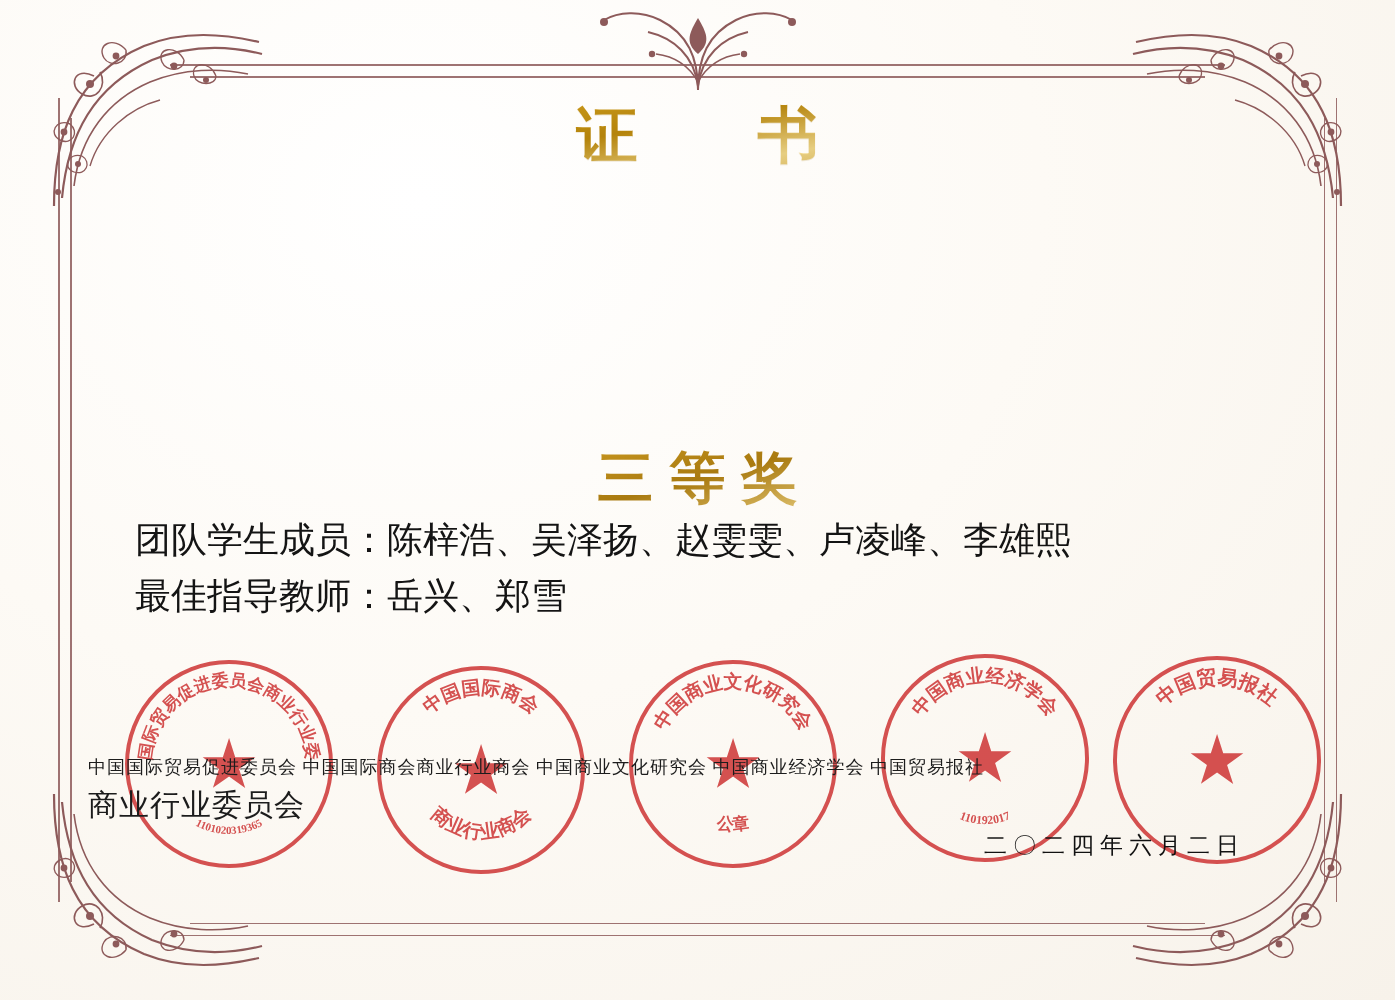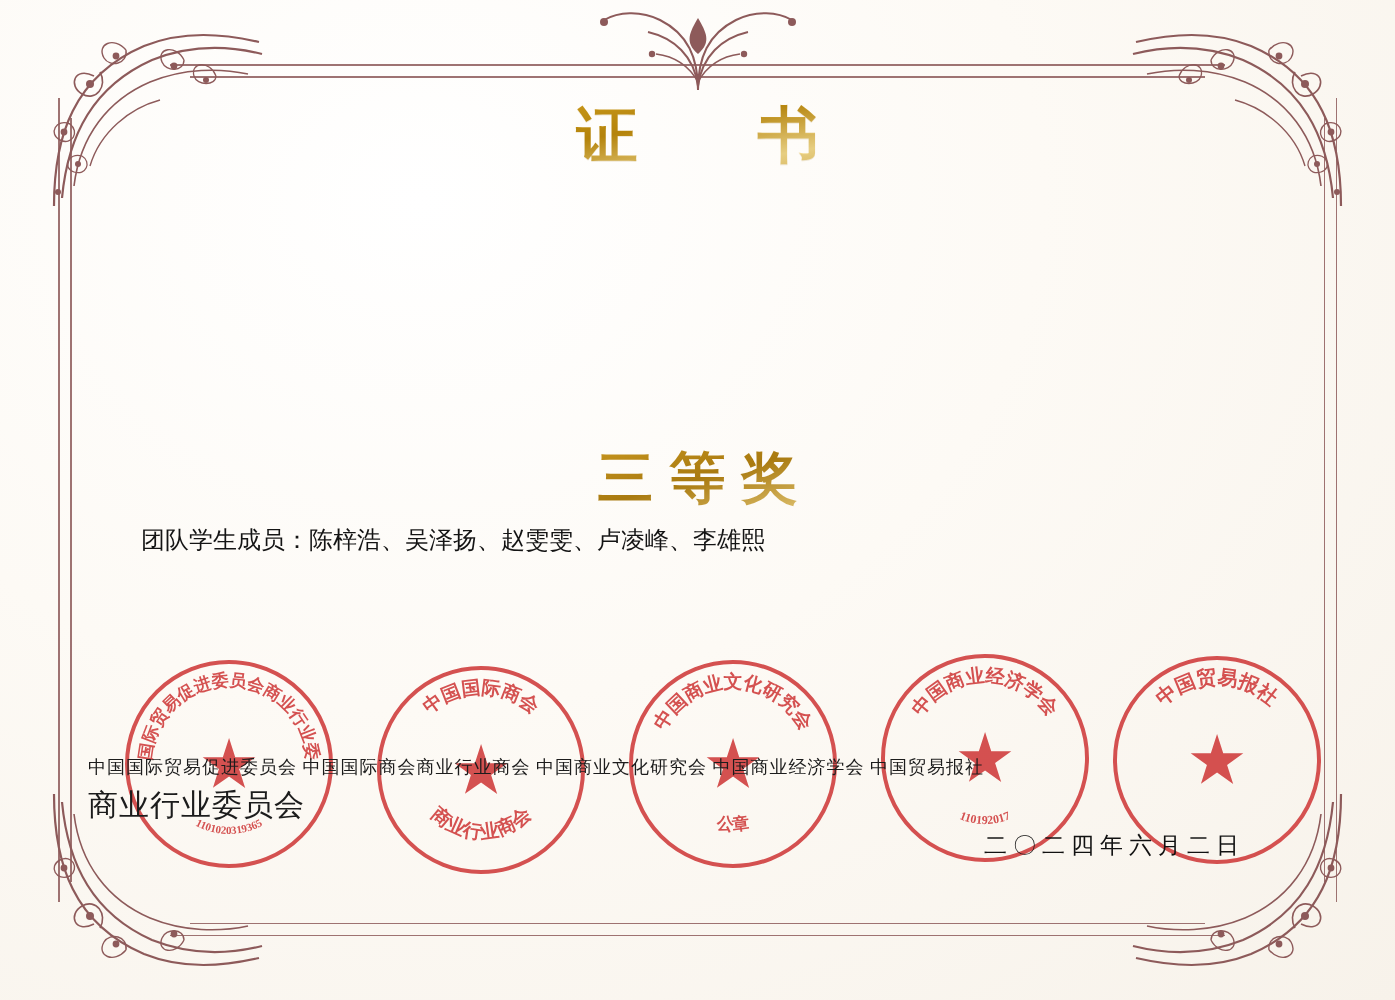--- a/index.html
+++ b/index.html
@@ -88,22 +88,22 @@
     font-weight:700;
     letter-spacing:16px;
     text-indent:16px;
     font-family:"DejaVu Serif","Liberation Serif",serif;
     background:linear-gradient(165deg,#f6e2a3 0%,#d5a225 30%,#a97a10 50%,#f0d88d 68%,#c08f22 88%,#e5bf63 100%);
     -webkit-background-clip:text;background-clip:text;
     color:transparent;margin-top:11px;-webkit-text-fill-color:transparent;
   }
 
   .members{
-    position:absolute;left:141px;top:512px;
-    font-size:24px;line-height:56px;color:#141414;
+    position:absolute;left:135px;top:512px;
+    font-size:36px;line-height:56px;color:#141414;
   }
   .members .line{white-space:nowrap;}
 
   
   .seals{
     position:absolute;left:95px;right:60px;top:660px;height:210px;
   }
   .seal{
     position:absolute;
     width:200px;height:200px;
@@ -273,20 +273,23 @@
 
   <div class="title">证书</div>
 
 
   <div class="award">三等奖</div>
 
   <div class="members">
     <div class="line">
       <span>团队学生成员：</span><span>陈梓浩、吴泽扬、赵雯雯、卢凌峰、李雄熙</span>
     </div>
+    <div class="line">
+      <span>最佳指导教师：</span><span>岳兴、郑雪</span>
+    </div>
   </div>
 
   <div class="seals">
 
     <div class="seal s1">
       <svg viewBox="0 0 200 200">
         <defs>
             <path id="arc1" d="M22,100 a78,78 0 1,1 156,0"></path>
             <path id="arcb1" d="M30,100 a70,70 0 0,0 140,0"></path>
           </defs>

